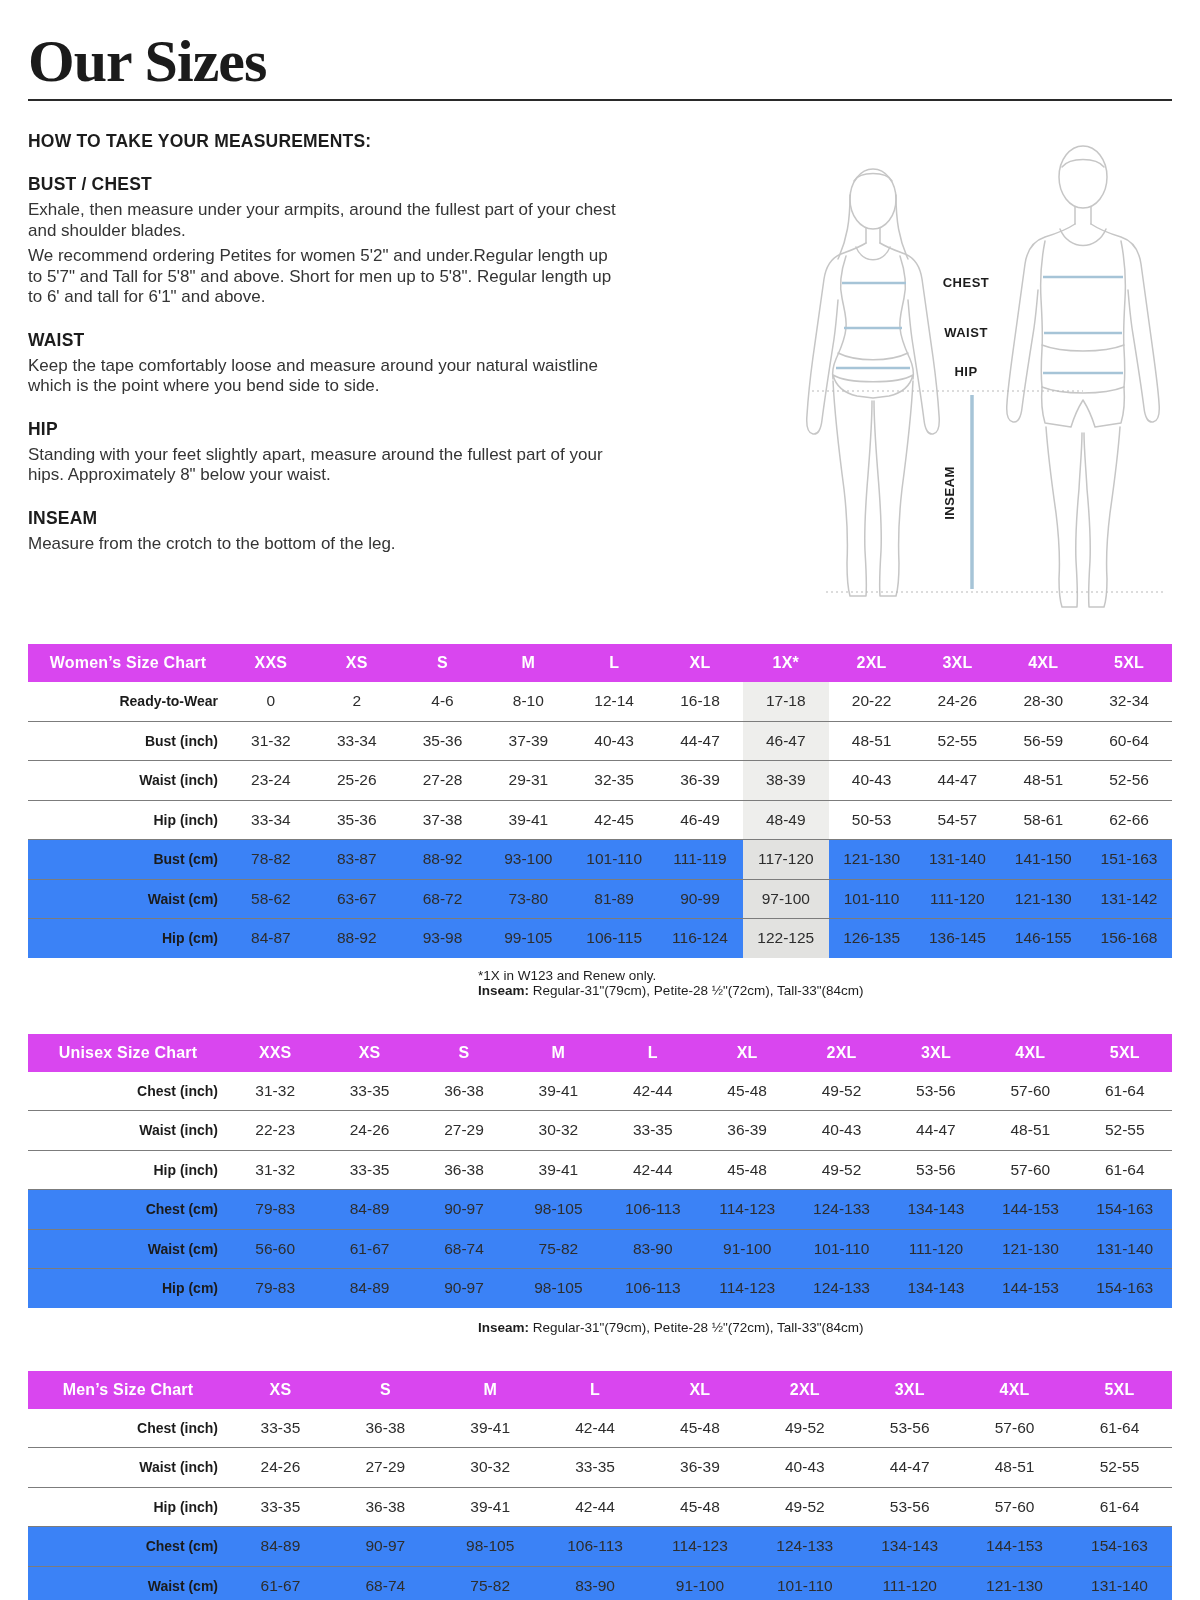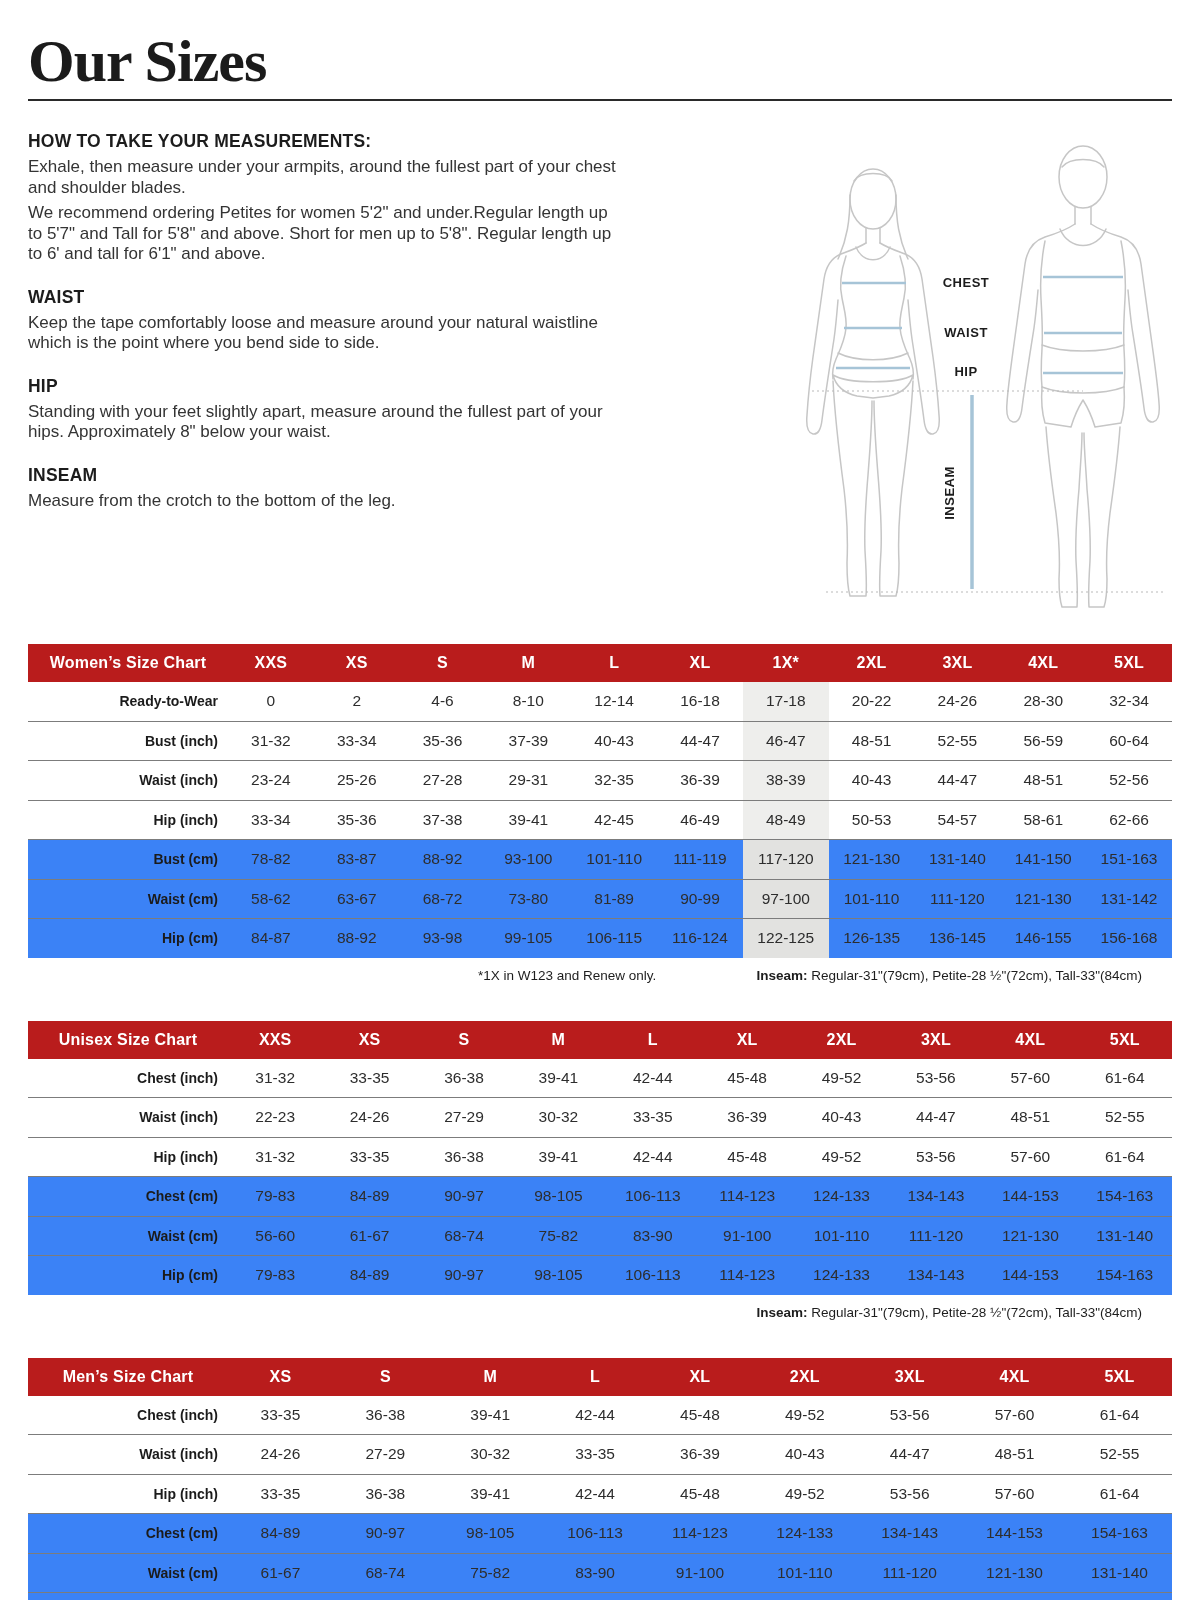--- a/index.html
+++ b/index.html
@@ -21,50 +21,51 @@
 
   .figure-wrap { position:absolute; left:758px; top:6px; width:384px; height:476px; }
   .figure-wrap svg { display:block; width:100%; height:100%; }
   .fig-label { font-family:"Liberation Sans",sans-serif; font-size:13px;
     font-weight:bold; fill:#1c1c1c; letter-spacing:.5px; }
 
   #tables { margin-top:31px; }
   .table-block + .table-block { margin-top:36px; }
 
   table.size-table { border-collapse:collapse; width:100%; table-layout:fixed; }
-  table.size-table thead th { background:#b91c1c; color:#ffffff; font-size:16px;
+  table.size-table thead th { background:#d946ef; color:#ffffff; font-size:16px;
     font-weight:bold; height:36px; letter-spacing:.2px; }
   table.size-table th.tbl-title { text-align:center; }
   table.size-table tbody th.row-label { text-align:right; padding-right:10px;
     font-size:14px; font-weight:bold; color:#1b1b1b; height:36.5px; }
   table.size-table tbody td { text-align:center; font-size:15.5px; color:#2d2d2d; }
   table.size-table tbody tr:not(:first-child) th,
   table.size-table tbody tr:not(:first-child) td { border-top:1px solid #7c7c7c; }
   table.size-table tbody tr.cm { background:#3b82f6; }
   table.size-table tbody td.hl { background:#eeeeec; }
   table.size-table tbody tr.cm td.hl { background:#e2e2e0; }
 
   .notes { display:flex; justify-content:space-between; align-items:baseline;
     margin-top:10px; font-size:13.5px; color:#1d1d1d;
-    padding:0 30px 0 450px; min-height:17px; }
+    padding:0 30px 0 450px; min-height:17px;flex-direction:column; }
   .notes b { font-weight:bold; }
 </style>
 </head>
 <body>
 
 <div class="page">
 
   <h1 class="page-title">Our Sizes</h1>
   <hr class="title-rule">
 
   <div class="content-top">
     <div class="measure-text">
       <div class="how-to-heading">HOW TO TAKE YOUR MEASUREMENTS:</div>
       <div id="sections">
           <section class="measure-section">
+            <h3>BUST / CHEST</h3>
             <p>Exhale, then measure under your armpits, around the fullest part of your chest
 and shoulder blades.</p>
           </section>
           <section class="measure-section">
             <p>We recommend ordering Petites for women 5'2" and under.Regular length up
 to 5'7" and Tall for 5'8" and above. Short for men up to 5'8". Regular length up
 to 6' and tall for 6'1" and above.</p>
           </section>
           <section class="measure-section">
             <h3>WAIST</h3>

